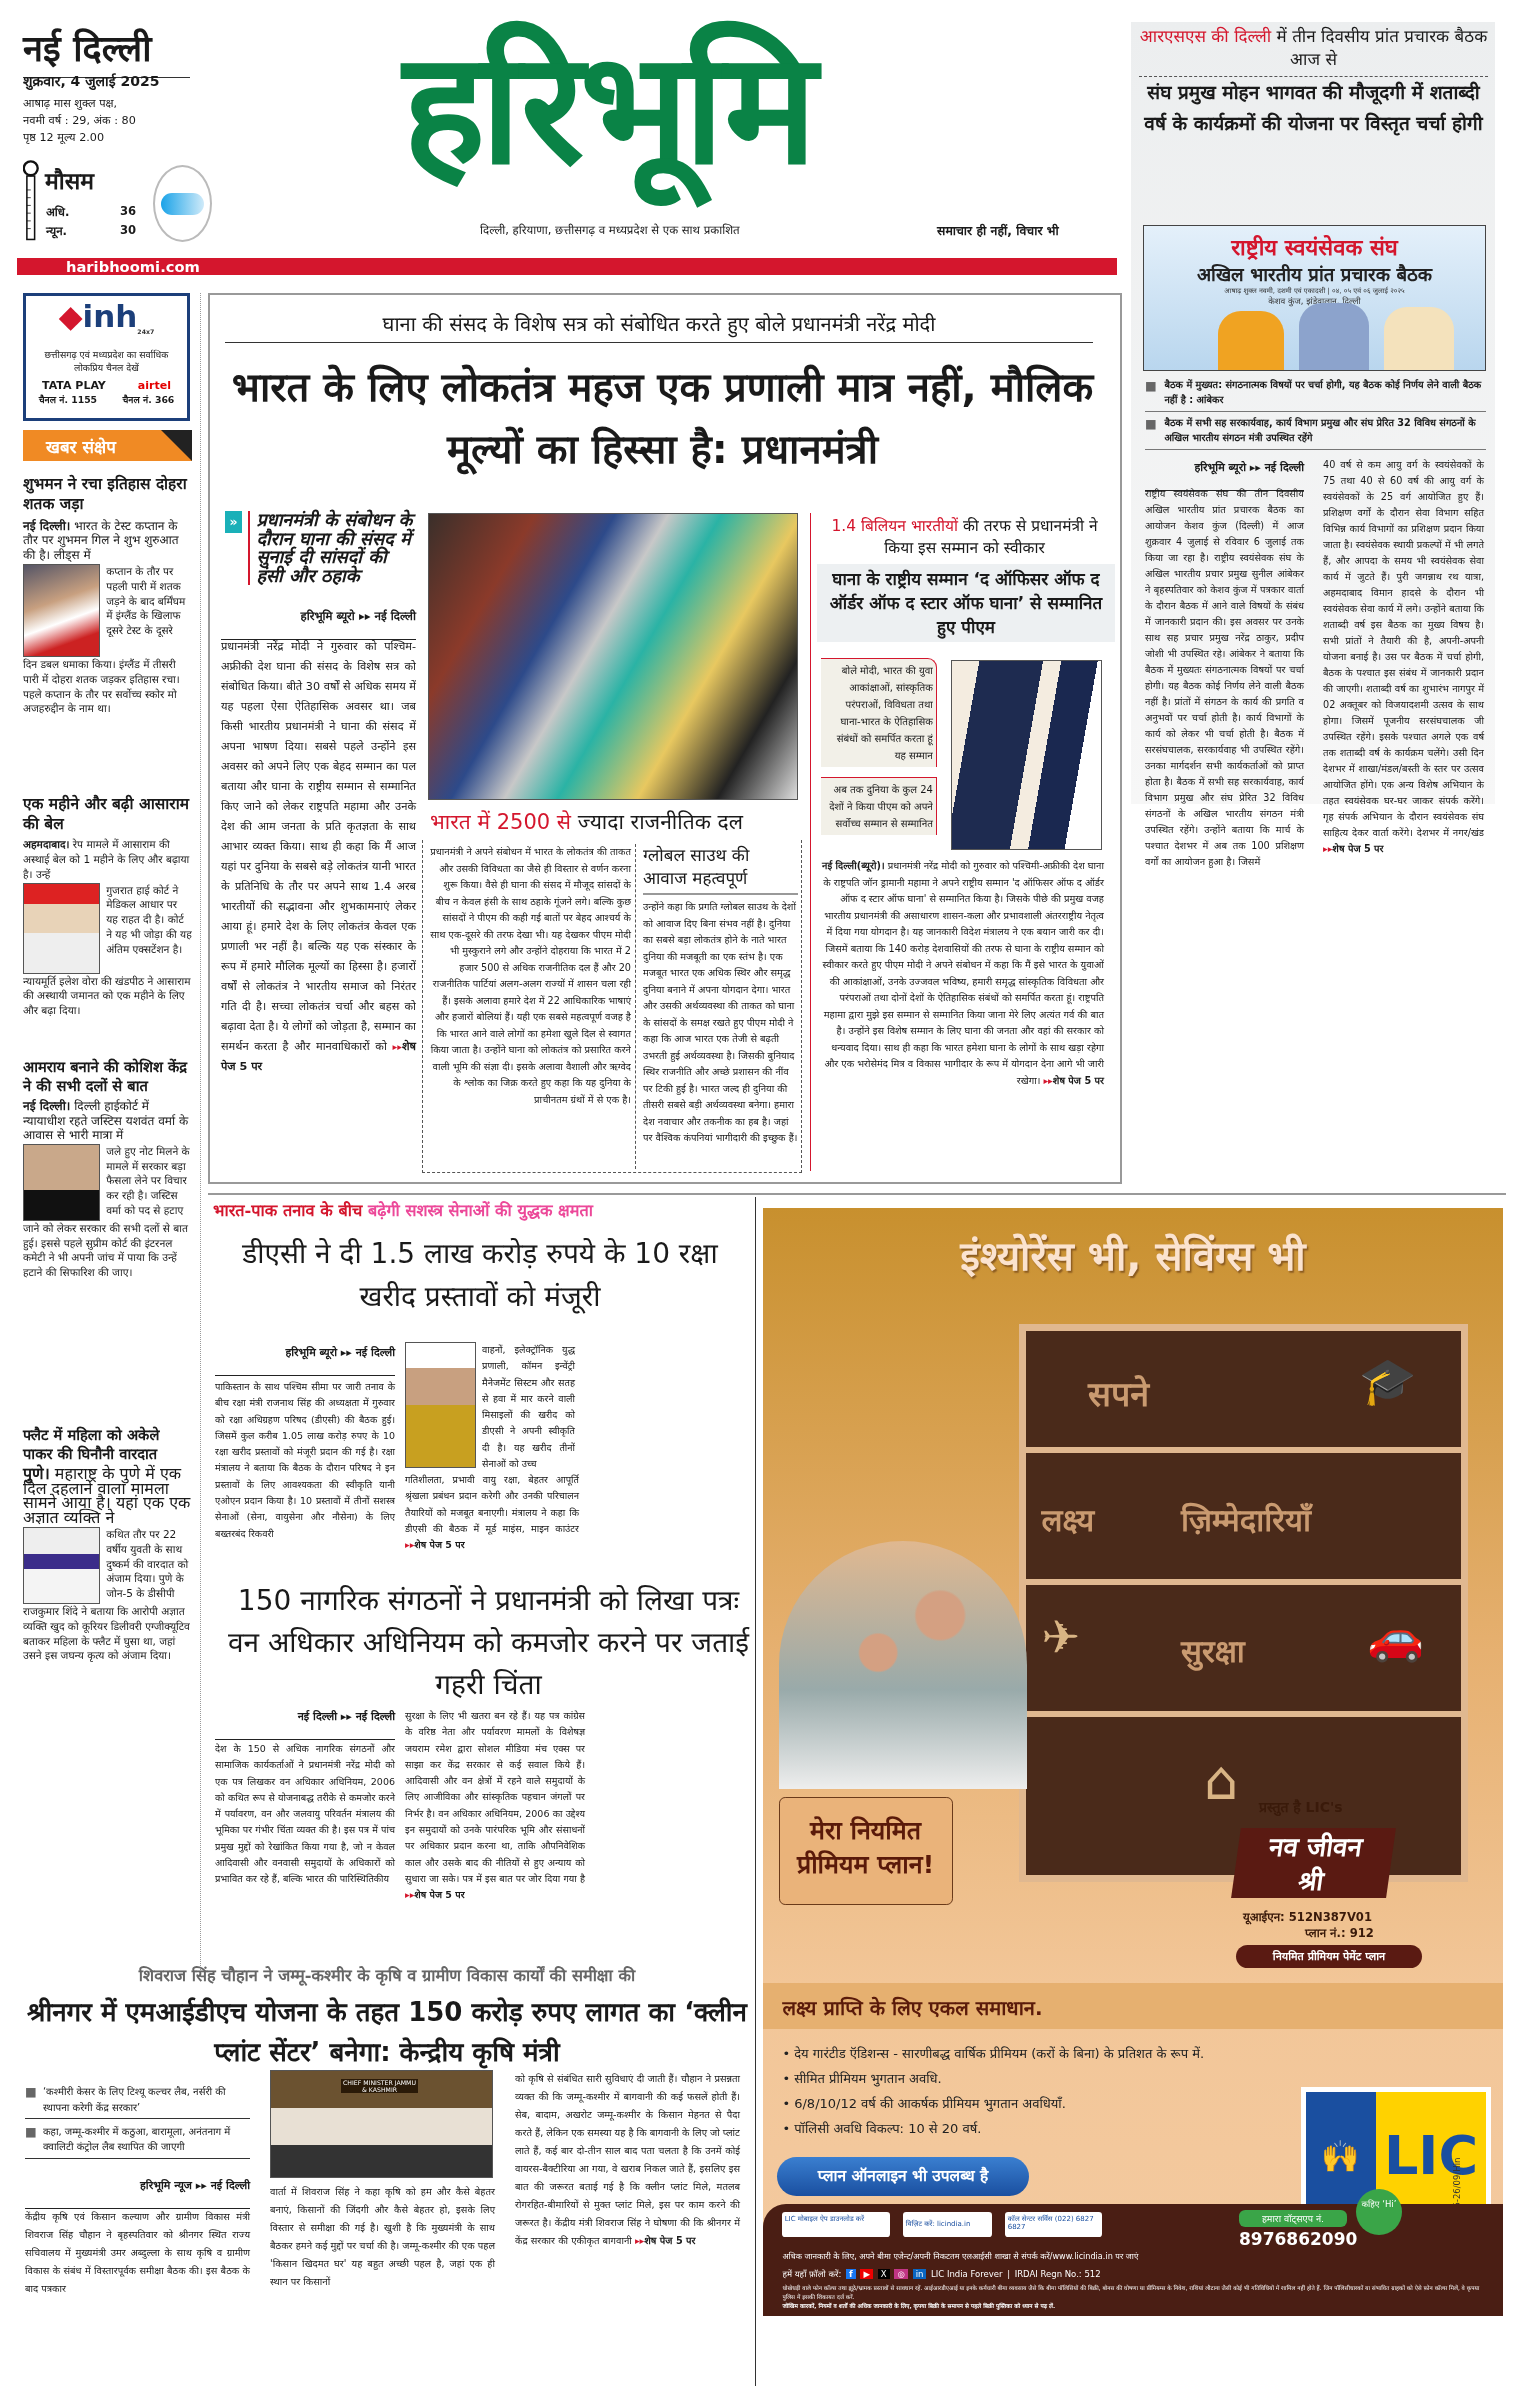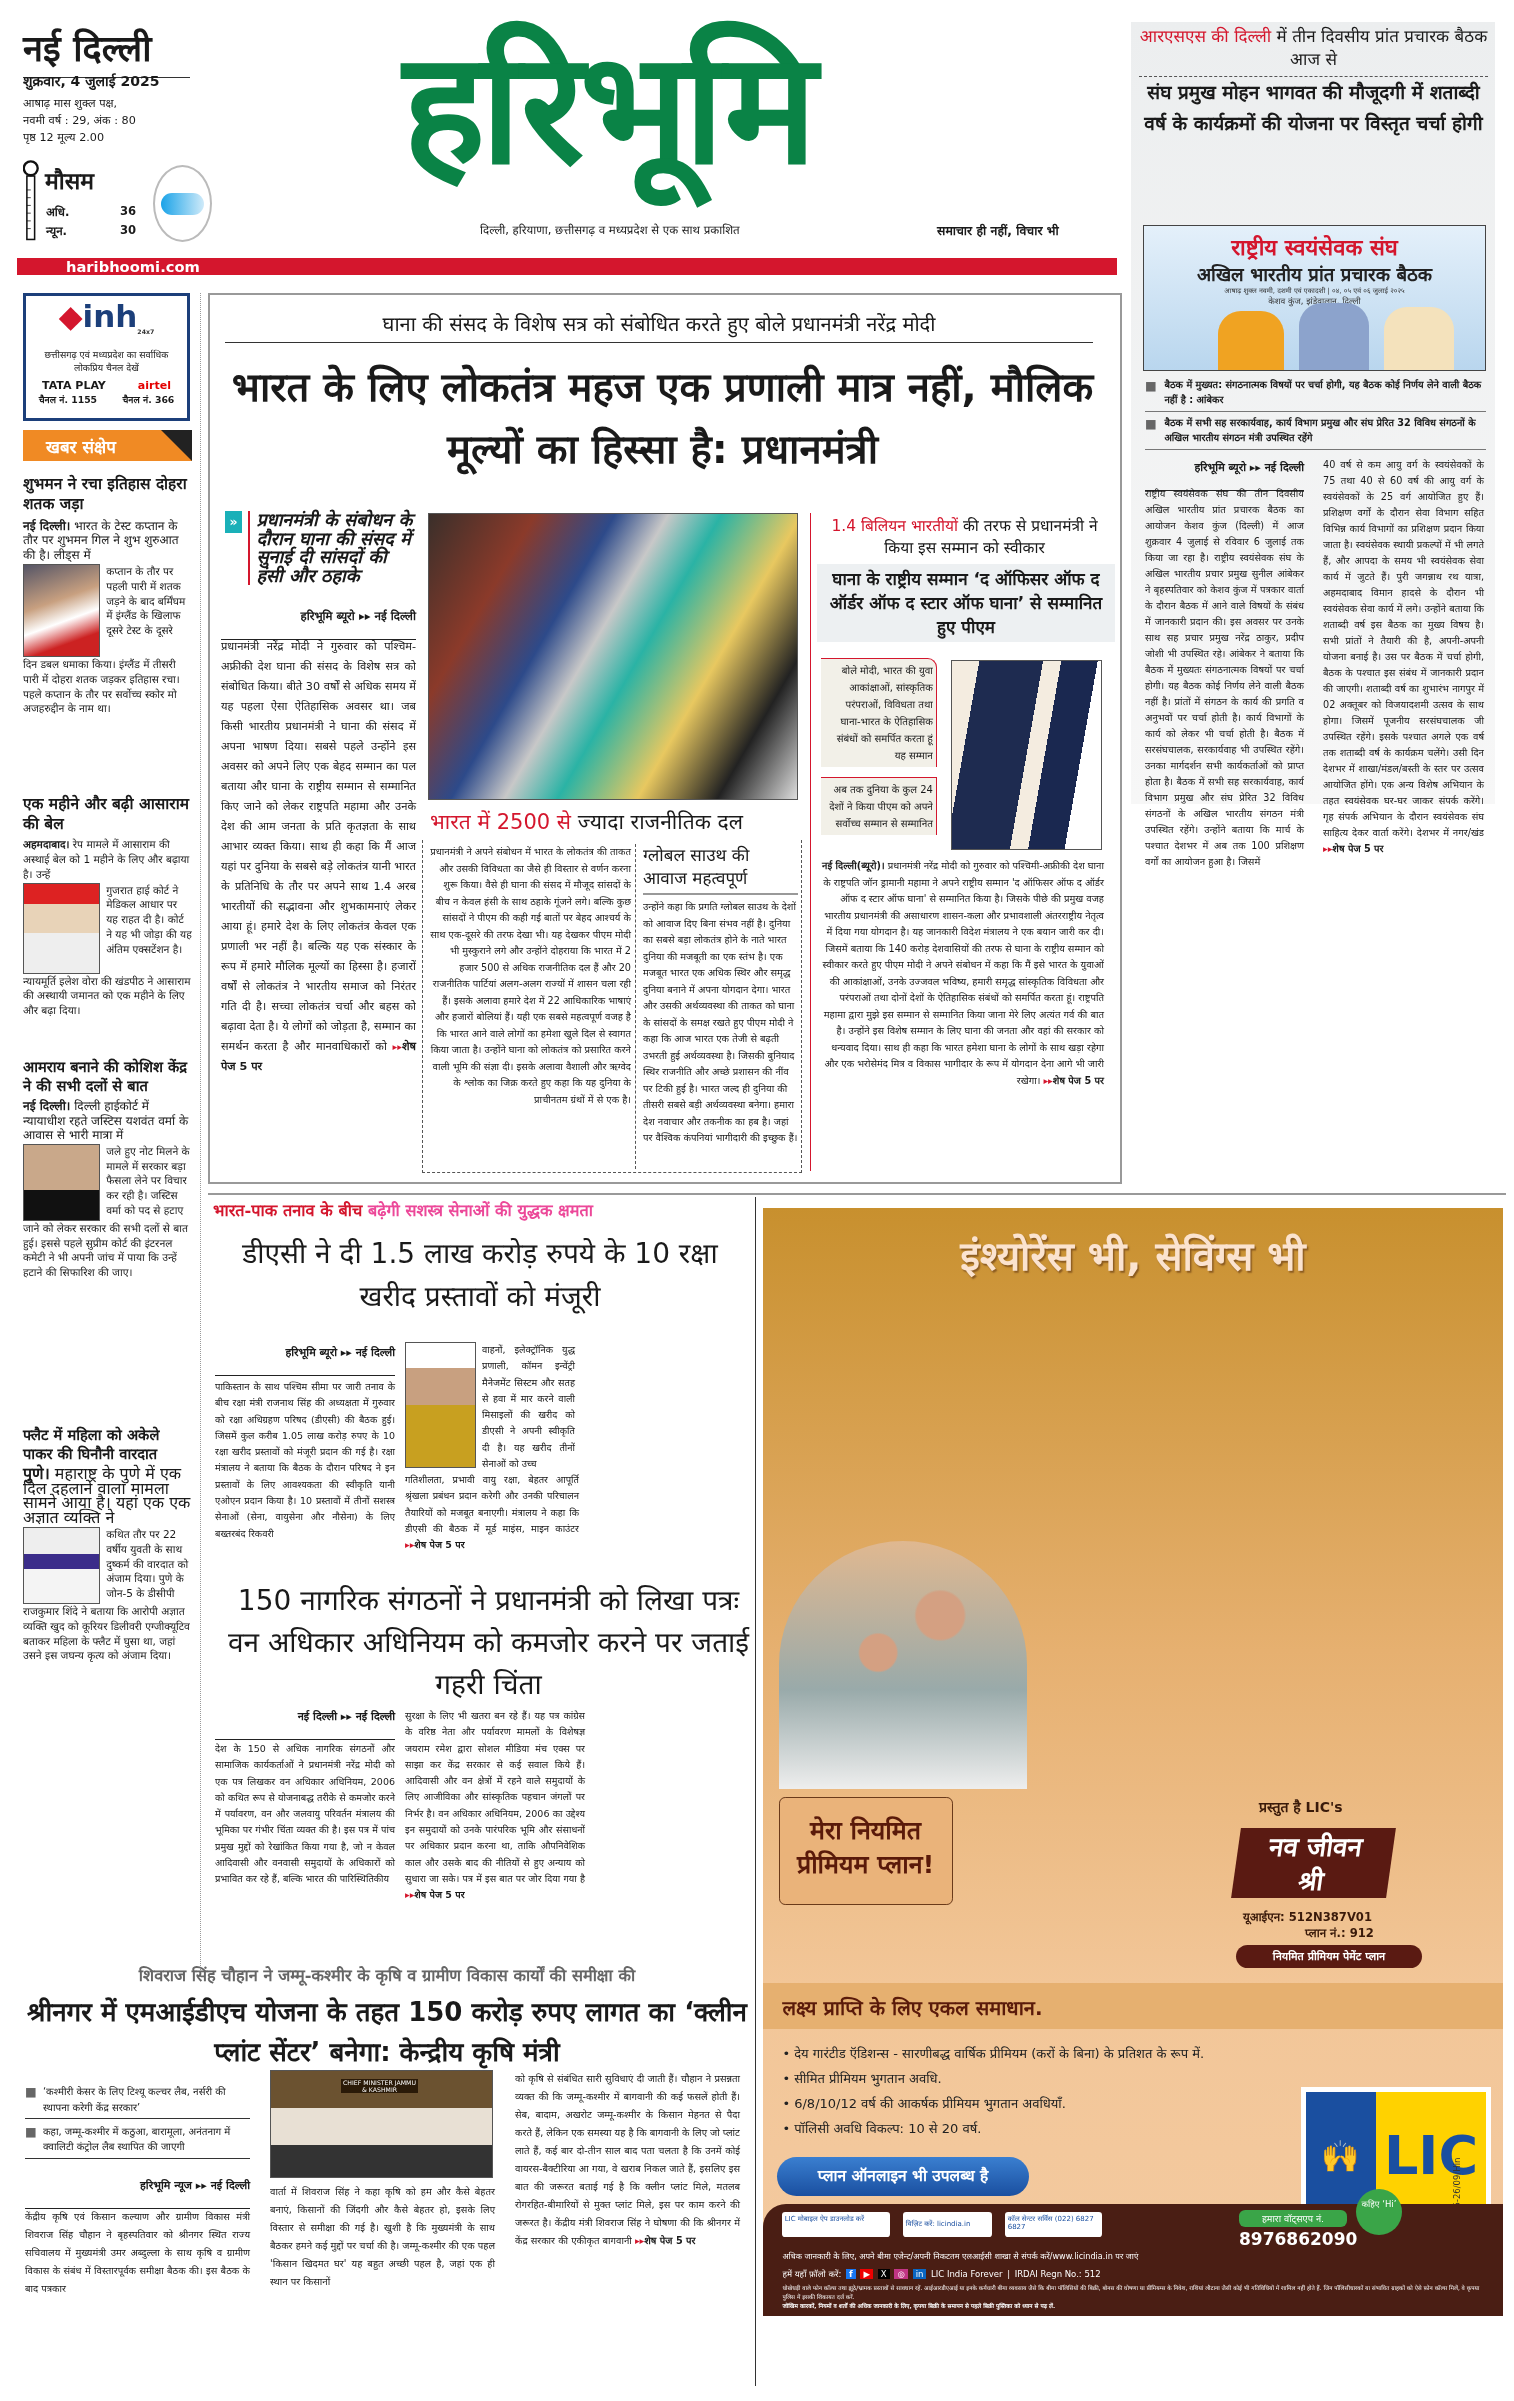--- a/index.html
+++ b/index.html
@@ -227,20 +227,33 @@
 <div class="abs byline" style="left:25px;top:2177px;width:225px;font-size:11px">हरिभूमि न्यूज ▸▸ नई दिल्ली</div>
 <p class="abs body" style="left:25px;top:2208px;width:225px;font-size:9.7px;line-height:18px">केंद्रीय कृषि एवं किसान कल्याण और ग्रामीण विकास मंत्री शिवराज सिंह चौहान ने बृहस्पतिवार को श्रीनगर स्थित राज्य सचिवालय में मुख्यमंत्री उमर अब्दुल्ला के साथ कृषि व ग्रामीण विकास के संबंध में विस्तारपूर्वक समीक्षा बैठक की। इस बैठक के बाद पत्रकार</p>
 <div class="abs photo" style="left:270px;top:2070px;width:223px;height:108px;background:linear-gradient(180deg,#6b5230 0 35%,#e8e0d4 35% 70%,#333 70%)">
   <div style="position:absolute;left:70px;top:7.7px;width:77px;color:#fff;font-size:6.2px;text-align:center;background:#2a1a08">CHIEF MINISTER JAMMU &amp; KASHMIR</div>
 </div>
 <p class="abs body" style="left:270px;top:2183px;width:225px;font-size:9.7px;line-height:18px">वार्ता में शिवराज सिंह ने कहा कृषि को हम और कैसे बेहतर बनाएं, किसानों की जिंदगी और कैसे बेहतर हो, इसके लिए विस्तार से समीक्षा की गई है। खुशी है कि मुख्यमंत्री के साथ बैठकर हमने कई मुद्दों पर चर्चा की है। जम्मू-कश्मीर की एक पहल 'किसान खिदमत घर' यह बहुत अच्छी पहल है, जहां एक ही स्थान पर किसानों</p>
 <p class="abs body" style="left:515px;top:2070px;width:225px;font-size:9.7px;line-height:18px"><span>को कृषि से संबंधित सारी सुविधाएं दी जाती हैं। चौहान ने प्रसन्नता व्यक्त की कि जम्मू-कश्मीर में बागवानी की कई फसलें होती हैं। सेब, बादाम, अखरोट जम्मू-कश्मीर के किसान मेहनत से पैदा करते हैं, लेकिन एक समस्या यह है कि बागवानी के लिए जो प्लांट लाते हैं, कई बार दो-तीन साल बाद पता चलता है कि उनमें कोई वायरस-बैक्टीरिया आ गया, वे खराब निकल जाते हैं, इसलिए इस बात की जरूरत बताई गई है कि क्लीन प्लांट मिले, मतलब रोगरहित-बीमारियों से मुक्त प्लांट मिले, इस पर काम करने की जरूरत है। केंद्रीय मंत्री शिवराज सिंह ने घोषणा की कि श्रीनगर में केंद्र सरकार की एकीकृत बागवानी</span> <span class="sesh">शेष पेज 5 पर</span></p>
 
 <div class="abs" style="left:763px;top:1208px;width:740px;height:1108px;background:linear-gradient(180deg,#c8902e 0%,#e6b070 40%,#f2c698 70%,#f4caa0 100%);overflow:hidden">
   <div style="position:absolute;left:0;width:100%;top:19.4px;text-align:center;font-size:40px;font-weight:bold;color:#fbe3cf;text-shadow:1.5px 1.5px 1.5px #8a5a20">इंश्योरेंस भी, सेविंग्स भी</div>
+  <div style="position:absolute;left:256px;top:116px;width:449px;height:558px;background:#4a2a1a;border:7.7px solid #e0b890">
+    <div style="position:absolute;left:0;top:116px;width:100%;height:6.2px;background:#e0b890"></div>
+    <div style="position:absolute;left:0;top:248px;width:100%;height:6.2px;background:#e0b890"></div>
+    <div style="position:absolute;left:0;top:380px;width:100%;height:6.2px;background:#e0b890"></div>
+    <div style="position:absolute;left:62px;top:39px;font-size:34px;font-weight:bold;color:#c99a70">सपने</div>
+    <div style="position:absolute;left:15.5px;top:167px;font-size:31px;font-weight:bold;color:#c99a70">लक्ष्य</div>
+    <div style="position:absolute;left:155px;top:167px;font-size:31px;font-weight:bold;color:#c99a70">ज़िम्मेदारियाँ</div>
+    <div style="position:absolute;left:155px;top:298px;font-size:31px;font-weight:bold;color:#c99a70">सुरक्षा</div>
+    <div style="position:absolute;left:333px;top:23px;font-size:46px;color:#d9b484">🎓</div>
+    <div style="position:absolute;left:341px;top:279px;font-size:46px;color:#d9b484">🚗</div>
+    <div style="position:absolute;left:15.5px;top:279px;font-size:46px;color:#d9b484">✈</div>
+    <div style="position:absolute;left:178px;top:418px;font-size:54px;color:#d9b484">⌂</div>
+  </div>
   <div style="position:absolute;left:15.5px;top:333px;width:248px;height:248px;border-radius:124px 124px 0 0;background:radial-gradient(circle at 65% 30%,#d4a082 0 10%,transparent 11%),radial-gradient(circle at 40% 45%,#d4a082 0 9%,transparent 10%),linear-gradient(180deg,#e0b890,#9aa 60%,#eee)"></div>
   <div style="position:absolute;left:15.5px;top:589px;width:174px;height:108px;background:#eab37a;border:1.5px solid #6a3a1a;border-radius:6.2px;font-size:25px;font-weight:bold;color:#5a1a0a;text-align:center;padding-top:15.5px;line-height:34px">मेरा नियमित प्रीमियम प्लान!</div>
   <div style="position:absolute;left:496px;top:589px;font-size:14px;font-weight:bold;color:#3a1a0a">प्रस्तुत है LIC's</div>
   <div style="position:absolute;left:473px;top:620px;width:155px;height:70px;background:#5a1a12;transform:skewX(-8deg);color:#fff;font-size:26px;font-weight:bold;text-align:center;line-height:34px;padding:1.5px 15.5px">नव जीवन श्री</div>
   <div style="position:absolute;left:480px;top:701px;font-size:11.6px;font-weight:bold;color:#3a1a0a">यूआईएन: 512N387V01</div>
   <div style="position:absolute;left:542px;top:717px;font-size:11.6px;font-weight:bold;color:#3a1a0a">प्लान नं.: 912</div>
   <div style="position:absolute;left:473px;top:737px;width:186px;height:23px;background:#5a1a12;border-radius:11.6px;color:#fff;font-size:11px;font-weight:bold;text-align:center;line-height:23px">नियमित प्रीमियम पेमेंट प्लान</div>
   <div style="position:absolute;left:0;top:775px;width:100%;height:46px;background:#e6b070;font-size:20px;font-weight:bold;color:#5a1a0a;padding:11px 19.4px">लक्ष्य प्राप्ति के लिए एकल समाधान.</div>
   <ul style="position:absolute;left:19.4px;top:833px;width:434px;list-style:none;font-size:13px;line-height:25px;color:#222">
     <li>• <span>देय गारंटीड ऍडिशन्स - सारणीबद्ध वार्षिक प्रीमियम (करों के बिना) के प्रतिशत के रूप में.</span></li>

